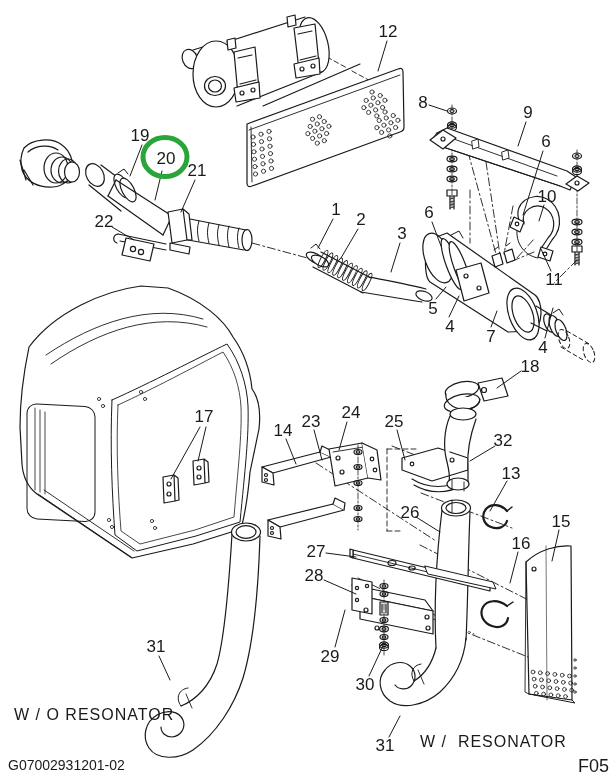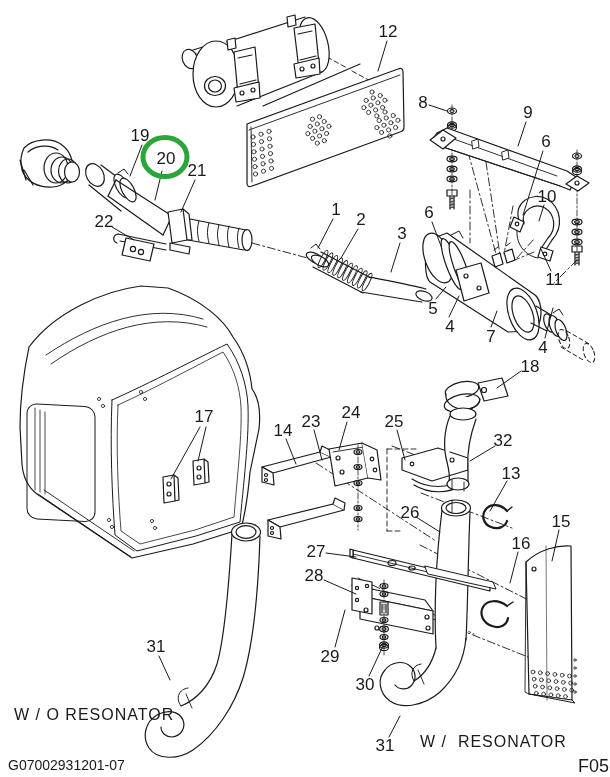--- a/index.html
+++ b/index.html
@@ -553,15 +553,15 @@
         <text x="156" y="646" class="callout" stroke="none">31</text>
         <line x1="389" y1="737" x2="400" y2="716" stroke-width="1"></line>
         <text x="385" y="745" class="callout" stroke="none">31</text>
         <line x1="495" y1="446" x2="470" y2="461" stroke-width="1"></line>
         <text x="503" y="440" class="callout" stroke="none">32</text>
       </g>
 </svg>
 
 <div class="lbl" id="variant-right">W /  RESONATOR</div>
 <div class="lbl" id="variant-left">W / O RESONATOR</div>
-<div class="lbl" id="doc-number">G07002931201-07</div>
+<div class="lbl" id="doc-number">G07002931201-02</div>
 <div class="lbl" id="page-code">F05</div>
 </div>
 
 </body></html>

